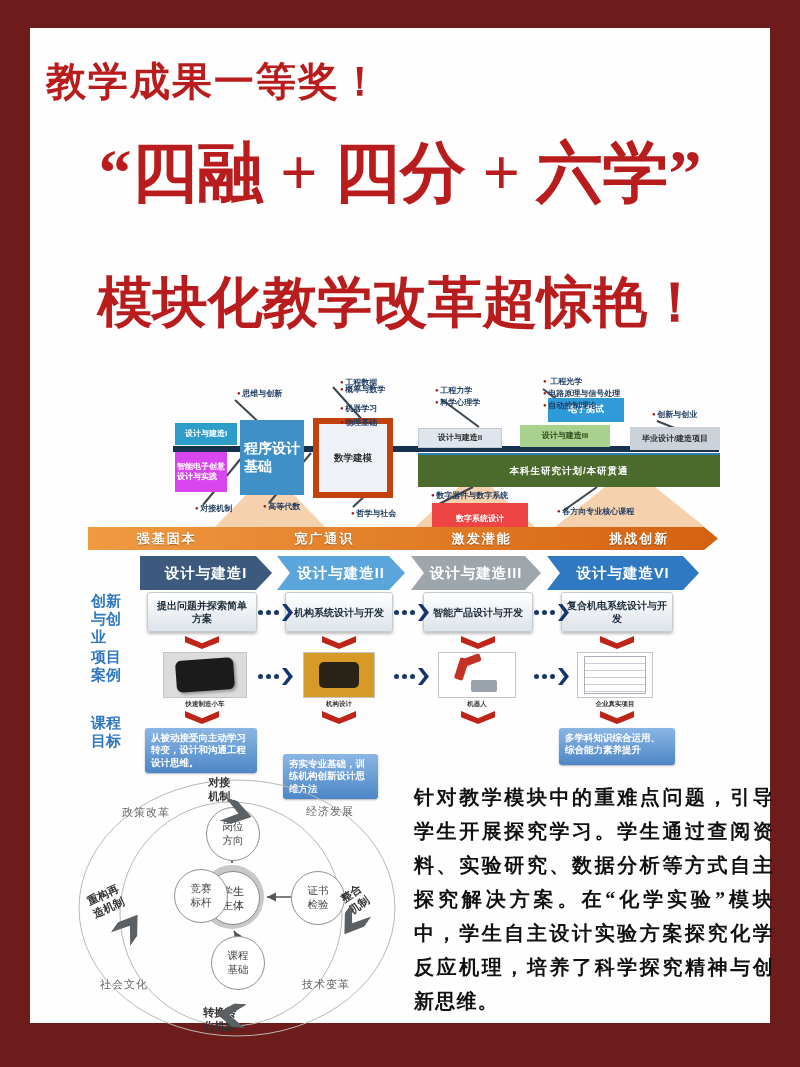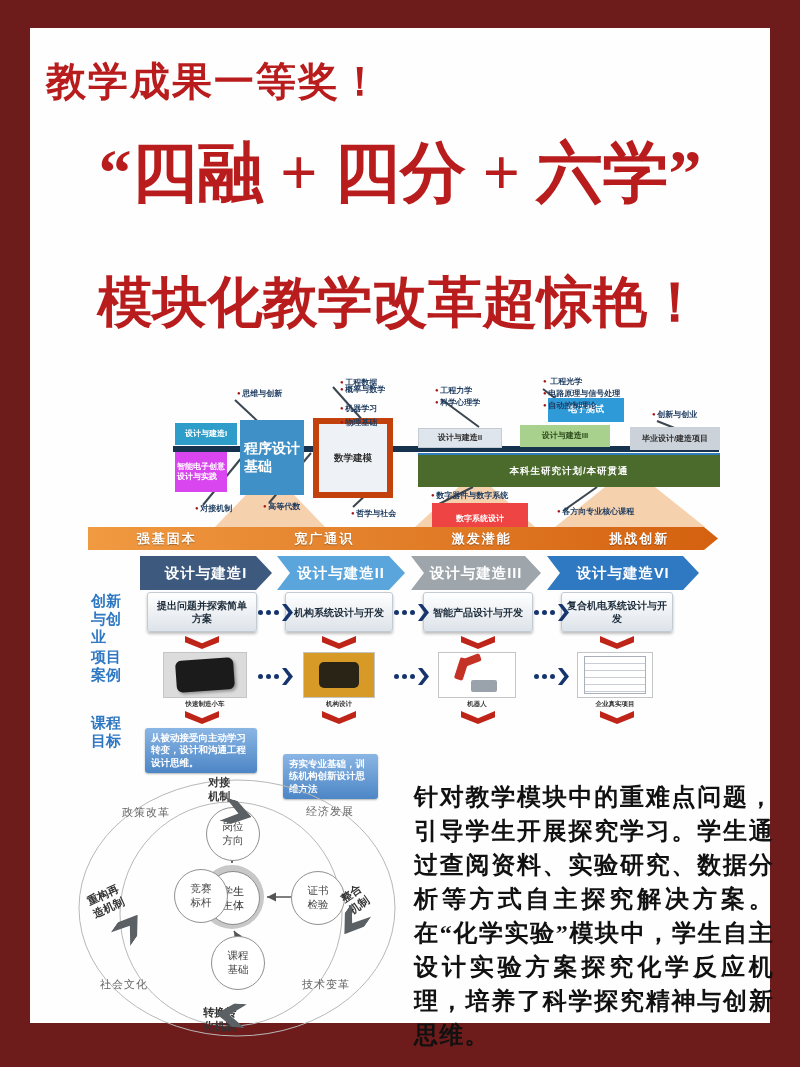--- a/index.html
+++ b/index.html
@@ -49,21 +49,21 @@
   .cring{position:absolute;left:130px;top:90px;width:64px;height:64px;border-radius:50%;background:#c8c8c8;}
   .ccore{position:absolute;left:136px;top:96px;width:52px;height:52px;border-radius:50%;border:1.5px solid #8a8a8a;background:#fff;display:flex;align-items:center;justify-content:center;text-align:center;font-size:11px;color:#333;}
   .ccore span{width:2.4em;line-height:1.3;}
   .ringlbl{position:absolute;font-size:11px;color:#666;letter-spacing:1px;}
   .mech{position:absolute;font-size:11px;font-weight:900;color:#333;text-align:center;line-height:1.3;}
   .mech span{display:block;width:4.5em;}
   .mech.narrow span{width:2.4em;}
   .gchev{position:absolute;width:30px;height:24px;background:#5b6065;clip-path:polygon(0 0,40% 0,100% 50%,40% 100%,0 100%,55% 50%);}
 
   
-  .desc{position:absolute;left:384px;top:752px;width:360px;font-family:"Liberation Serif","DejaVu Serif",serif;font-weight:900;font-size:24px;line-height:34px;color:#111;letter-spacing:1.2px;text-align:justify;}
+  .desc{position:absolute;left:384px;top:752px;width:360px;font-family:"Liberation Serif","DejaVu Serif",serif;font-weight:900;font-size:20px;line-height:34px;color:#111;letter-spacing:1.2px;text-align:justify;}
 </style>
 </head>
 <body>
 
 <div class="poster">
   <div class="inner">
 
     <div class="badge">教学成果一等奖！</div>
     <div class="title">“四融 + 四分 + 六学”</div>
     <div class="subtitle">模块化教学改革超惊艳！</div>
@@ -210,20 +210,21 @@
           <span class="rchev"></span>
         </div>
 
       <div class="vchev" style="left:100px;top:159px;"></div>
       <div class="vchev" style="left:237px;top:159px;"></div>
       <div class="vchev" style="left:376px;top:159px;"></div>
       <div class="vchev" style="left:515px;top:159px;"></div>
 
       <div class="gbox" style="left:60px;width:112px;">从被动接受向主动学习转变，设计和沟通工程设计思维。</div>
       <div class="gbox" style="left:198px;width:95px;margin-top:26px;">夯实专业基础，训练机构创新设计思维方法</div>
+      <div class="gbox" style="left:474px;width:116px;">多学科知识综合运用、综合能力素养提升</div>
     </div>
 
     <div class="eco">
       <svg width="340" height="285" style="position:absolute;left:0;top:0;">
         <defs>
           <marker id="ah" markerWidth="8" markerHeight="8" refX="6" refY="3" orient="auto">
             <path d="M0,0 L6,3 L0,6 z" fill="#555"></path>
           </marker>
         </defs>
         <ellipse cx="167" cy="133" rx="158" ry="128" fill="none" stroke="#b8b8b8" stroke-width="1"></ellipse>

